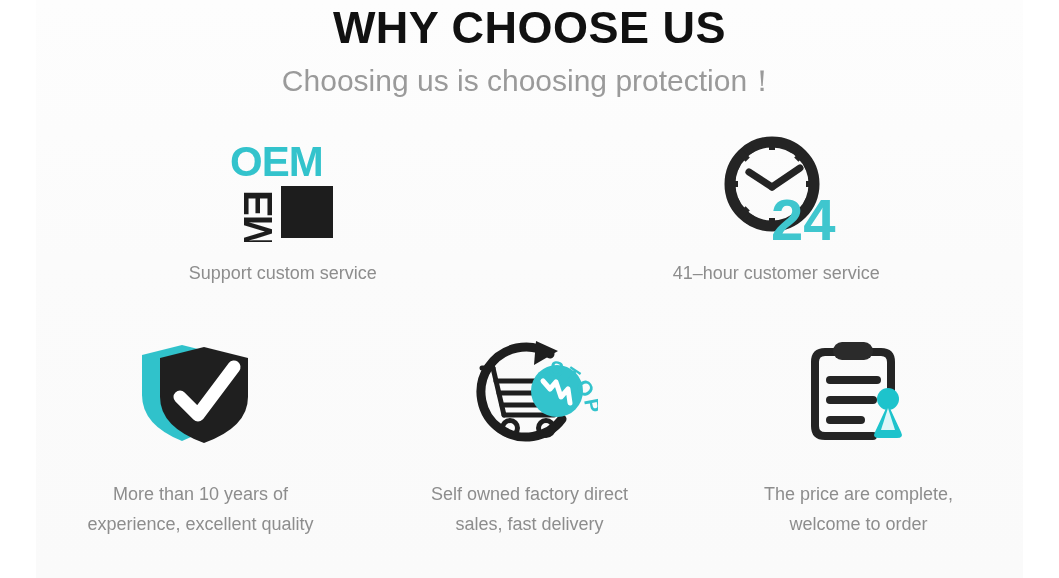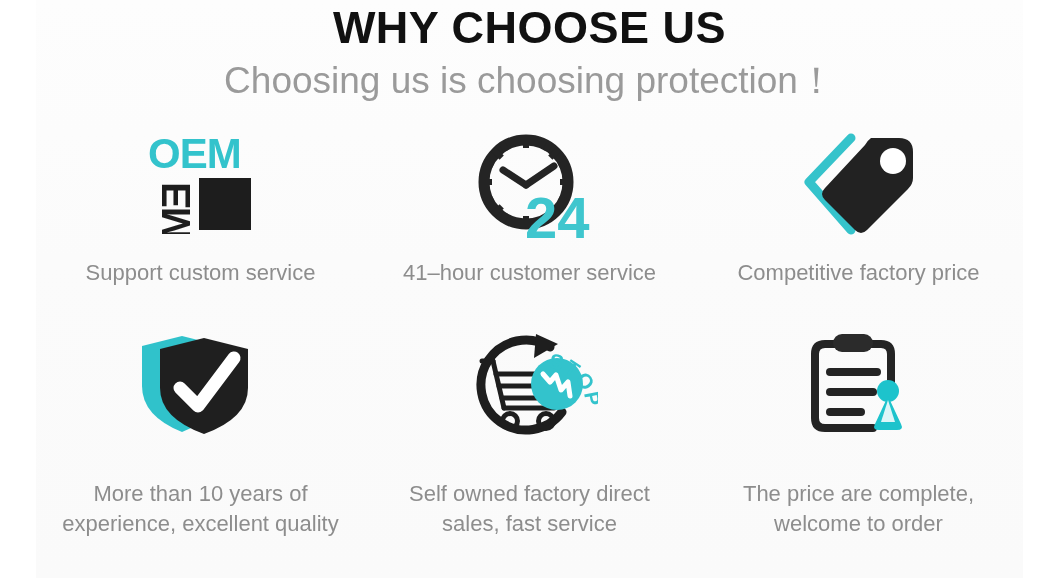--- a/index.html
+++ b/index.html
@@ -36,21 +36,21 @@
     font-size:45px;
     line-height:52px;
     font-weight:bold;
     letter-spacing:.5px;
     color:#111111;
     font-family:"Liberation Sans", sans-serif;
   }
   .subtitle{
     margin:0;
     padding-top:9px;
-    font-size:37px;
+    font-size:30px;
     line-height:36px;
     font-weight:400;
     color:#9a9a9a;
     font-family:"Liberation Sans", sans-serif;
   }
 
   
   .grid{
     position:absolute;
     left:36px;top:130px;
@@ -64,28 +64,28 @@
   .row.row2{height:210px;}
   .cell{
     flex:1 1 33.3333%;
     display:flex;
     flex-direction:column;
     align-items:center;
   }
   .icon-wrap{
     height:120px;
     display:flex;
-    align-items:flex-start;
+    align-items:center;
     justify-content:center;
   }
   .row2 .icon-wrap{height:125px;}
   .caption{
     margin-top:8px;
     text-align:center;
-    font-size:22px;
+    font-size:18px;
     line-height:30px;
     color:#8d8d8d;
     font-family:"Liberation Sans", sans-serif;
     white-space:pre-line;
   }
   .row2 .caption{margin-top:24px;}
 
   svg{display:block;}
 </style>
 </head>
@@ -153,35 +153,20 @@
                 <line x1="56" y1="55" x2="33" y2="40"></line>
                 <line x1="56" y1="55" x2="84" y2="36"></line>
               </g>
 
               <text x="55" y="108" font-family="Liberation Sans, sans-serif" font-size="58" font-weight="bold" fill="#3FC6CE">24</text>
             </svg>
           </div>
           <div class="caption">41–hour customer service</div>
         </div>
 
-        <div class="cell">
-          <div class="icon-wrap">
-            <svg width="128" height="110" viewBox="0 0 128 110" aria-hidden="true">
-
-              <path d="M56 8 L14 52 L56 100" fill="none" stroke="#35C3CB" stroke-width="9" stroke-linecap="round" stroke-linejoin="round"></path>
-
-              <path d="M76 8 L104 8 Q118 8 118 22 L118 48
-                       Q118 54 113 59 L72 100 Q66 106 60 100
-                       L30 70 Q24 64 30 58 L70 15 Q73 10 76 8 Z" fill="#222222"></path>
-
-              <circle cx="98" cy="31" r="13" fill="#ffffff"></circle>
-            </svg>
-          </div>
-          <div class="caption">Competitive factory price</div>
-        </div>
 
       </div>
 
       <div class="row row2">
 
         <div class="cell">
           <div class="icon-wrap">
             <svg width="118" height="108" viewBox="0 0 118 108" aria-hidden="true">
 
               <path d="M40 6 L80 16 L80 56 Q80 86 40 102 Q0 86 0 56 L0 16 Z" fill="#30C2CB"></path>
@@ -219,21 +204,21 @@
 
               <defs>
                 <path id="stopArc" d="M84 38 A40 40 0 0 1 124 74"></path>
               </defs>
               <text font-family="Liberation Sans, sans-serif" font-size="21" font-weight="bold" fill="#33C3CC" letter-spacing="1">
                 <textPath href="#stopArc" startOffset="2">STOP</textPath>
               </text>
             </svg>
           </div>
           <div class="caption">Self owned factory direct
-sales, fast service</div>
+sales, fast delivery</div>
         </div>
 
         <div class="cell">
           <div class="icon-wrap">
             <svg width="120" height="110" viewBox="0 0 120 110" aria-hidden="true">
 
               <path d="M38 14 L26 14 Q16 14 16 24 L16 88 Q16 98 26 98 L74 98" fill="none" stroke="#242424" stroke-width="8" stroke-linecap="round" stroke-linejoin="round"></path>
               <path d="M70 14 L82 14 Q92 14 92 24 L92 56" fill="none" stroke="#242424" stroke-width="8" stroke-linecap="round" stroke-linejoin="round"></path>
 
               <rect x="34" y="4" width="40" height="18" rx="9" fill="#2b2b2b"></rect>

